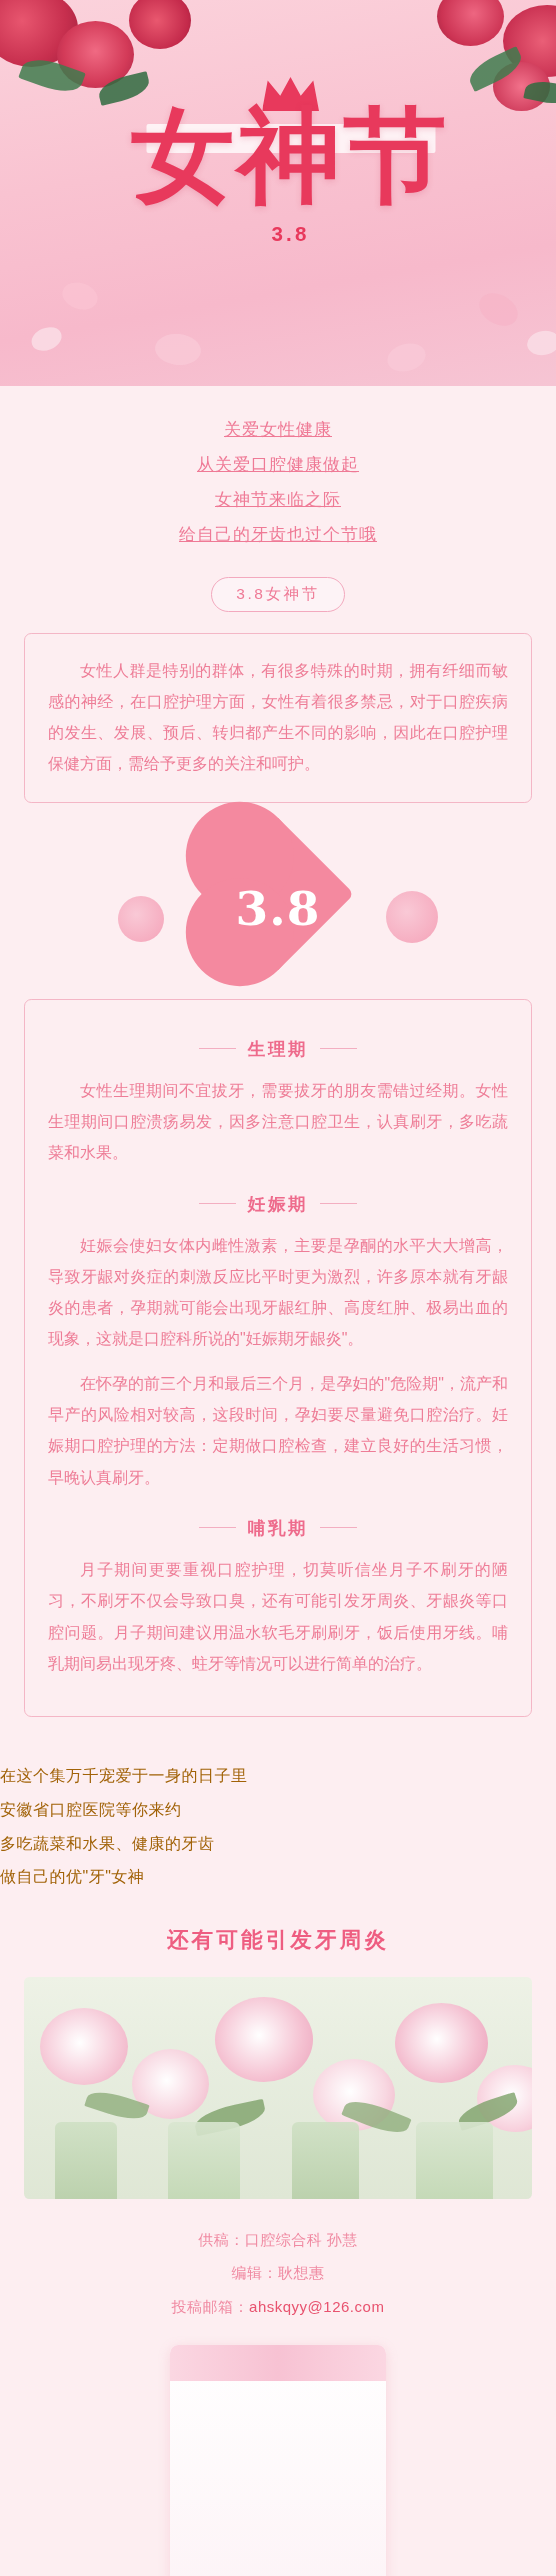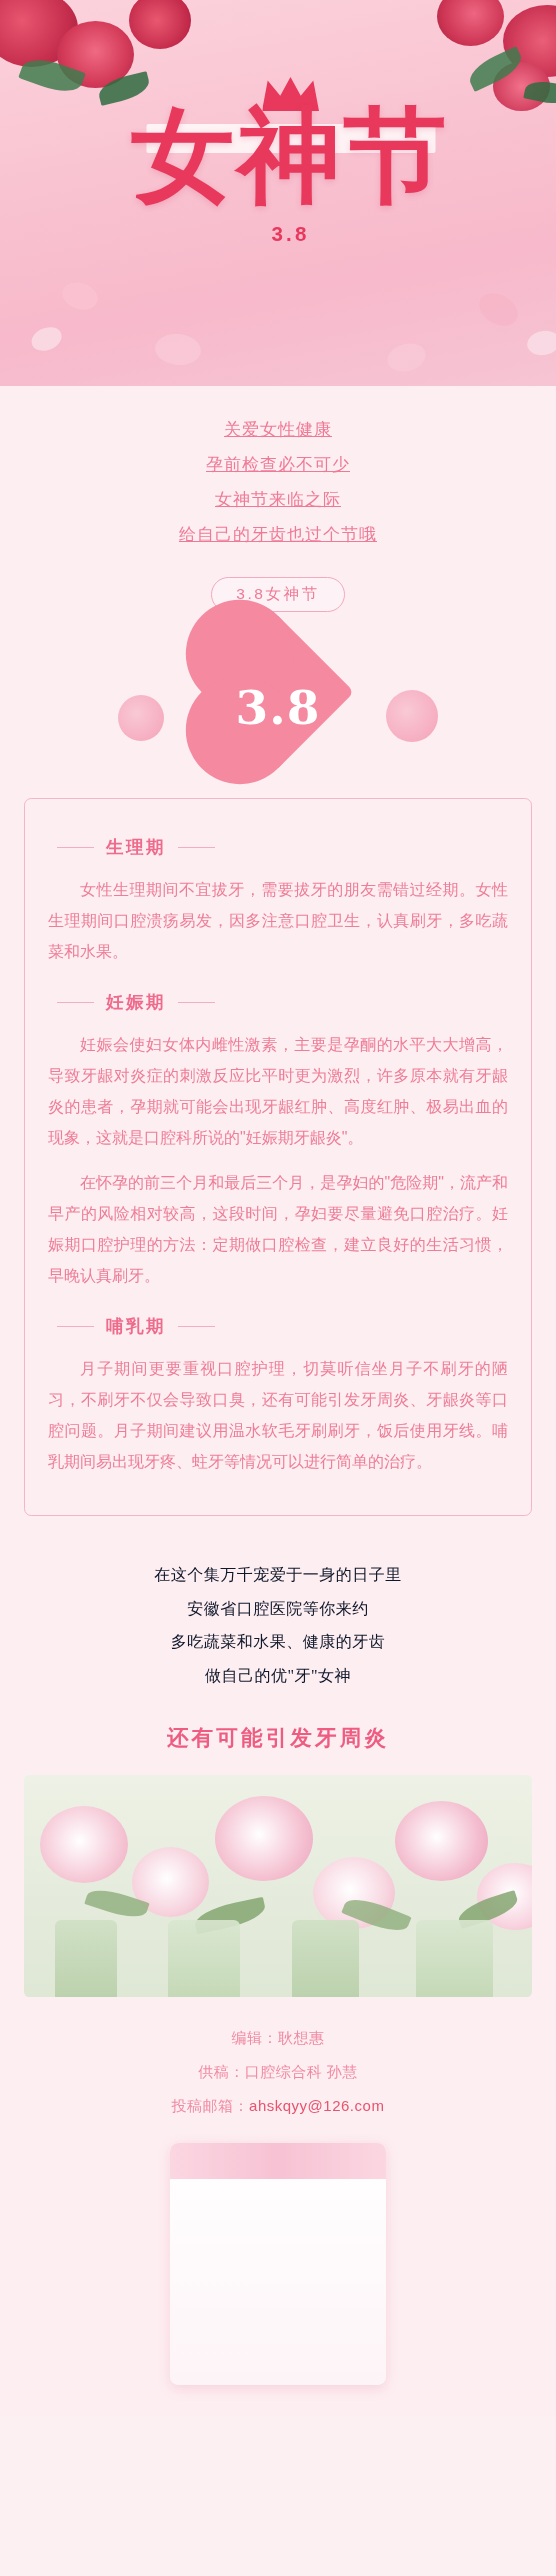--- a/index.html
+++ b/index.html
@@ -205,20 +205,21 @@
 
   
   .main-card {
     margin: 0 24px 29px;
     border: 1px solid #f4b6c6;
     border-radius: 7.2px;
     background: #fdeef1;
     padding: 31px 23px 29px;
   }
   .sec-head {
+    text-align: center;
     margin: 5.2px 0 14.4px;
     position: relative;
   }
   .sec-head .line {
     display: inline-block;
     width: 37px;
     height: 1px;
     background: #f3aec1;
     vertical-align: middle;
     margin: 0 9.3px;
@@ -238,27 +239,25 @@
     text-align: justify;
     text-indent: 2em;
     margin: 0 0 13.4px;
   }
   .para:last-child { margin-bottom: 0; }
   .sec-block { margin-bottom: 23px; }
   .sec-block:last-child { margin-bottom: 8px; }
 
   
   .closing {
-    text-align: center;
     padding: 13.4px 0 17.5px;
     font-size: 16px;
     line-height: 2.1;
-    color: #0f172a;
+    color: #a16207;
     letter-spacing: 0.5px;
-    font-family: Liberation Serif, serif;
   }
   .wish {
     text-align: center;
     padding: 13.4px 0 23px;
     font-size: 21.6px;
     font-weight: bold;
     color: #ee5d81;
     letter-spacing: 3.1px;
   }
 
@@ -342,29 +341,32 @@
     <div class="crown"></div>
     <div class="title-bar"></div>
     <div class="banner-title-wrap">
       <div class="banner-title">女神节</div>
     </div>
     <div class="banner-sub">3.8</div>
   </div>
 
   <div class="slogan">
     <div>关爱女性健康</div>
-    <div>孕前检查必不可少</div>
+    <div>从关爱口腔健康做起</div>
     <div>女神节来临之际</div>
     <div>给自己的牙齿也过个节哦</div>
   </div>
 
   <div class="tag-row">
     <span class="tag-pill">3.8女神节</span>
   </div>
 
+  <div class="intro-card">
+    <span>女性人群是特别的群体，有很多特殊的时期，拥有纤细而敏感的神经，在口腔护理方面，女性有着很多禁忌，对于口腔疾病的发生、发展、预后、转归都产生不同的影响，因此在口腔护理保健方面，需给予更多的关注和呵护。</span>
+  </div>
 
   <div class="heart-wrap">
     <div class="heart-deco left"></div>
     <div class="heart-deco right"></div>
     <div class="heart"></div>
     <div class="heart-label">3.8</div>
   </div>
 
   <div class="main-card">
 
@@ -420,24 +422,24 @@
     <div class="pl pl3"></div>
     <div class="pl pl4"></div>
     <div class="pv pv1"></div>
     <div class="pv pv2"></div>
     <div class="pv pv3"></div>
     <div class="pv pv4"></div>
   </div>
 
   <div class="credits">
     <div>
+      <span>供稿：</span><span>口腔综合科 孙慧</span>
+    </div>
+    <div>
       <span>编辑：</span><span>耿想惠</span>
-    </div>
-    <div>
-      <span>供稿：</span><span>口腔综合科 孙慧</span>
     </div>
     <div>
       <span>投稿邮箱：</span><span class="mail">ahskqyy@126.com</span>
     </div>
   </div>
 
   <div class="qr-wrap">
     <div class="qr-top-deco"></div>
 
   </div>

